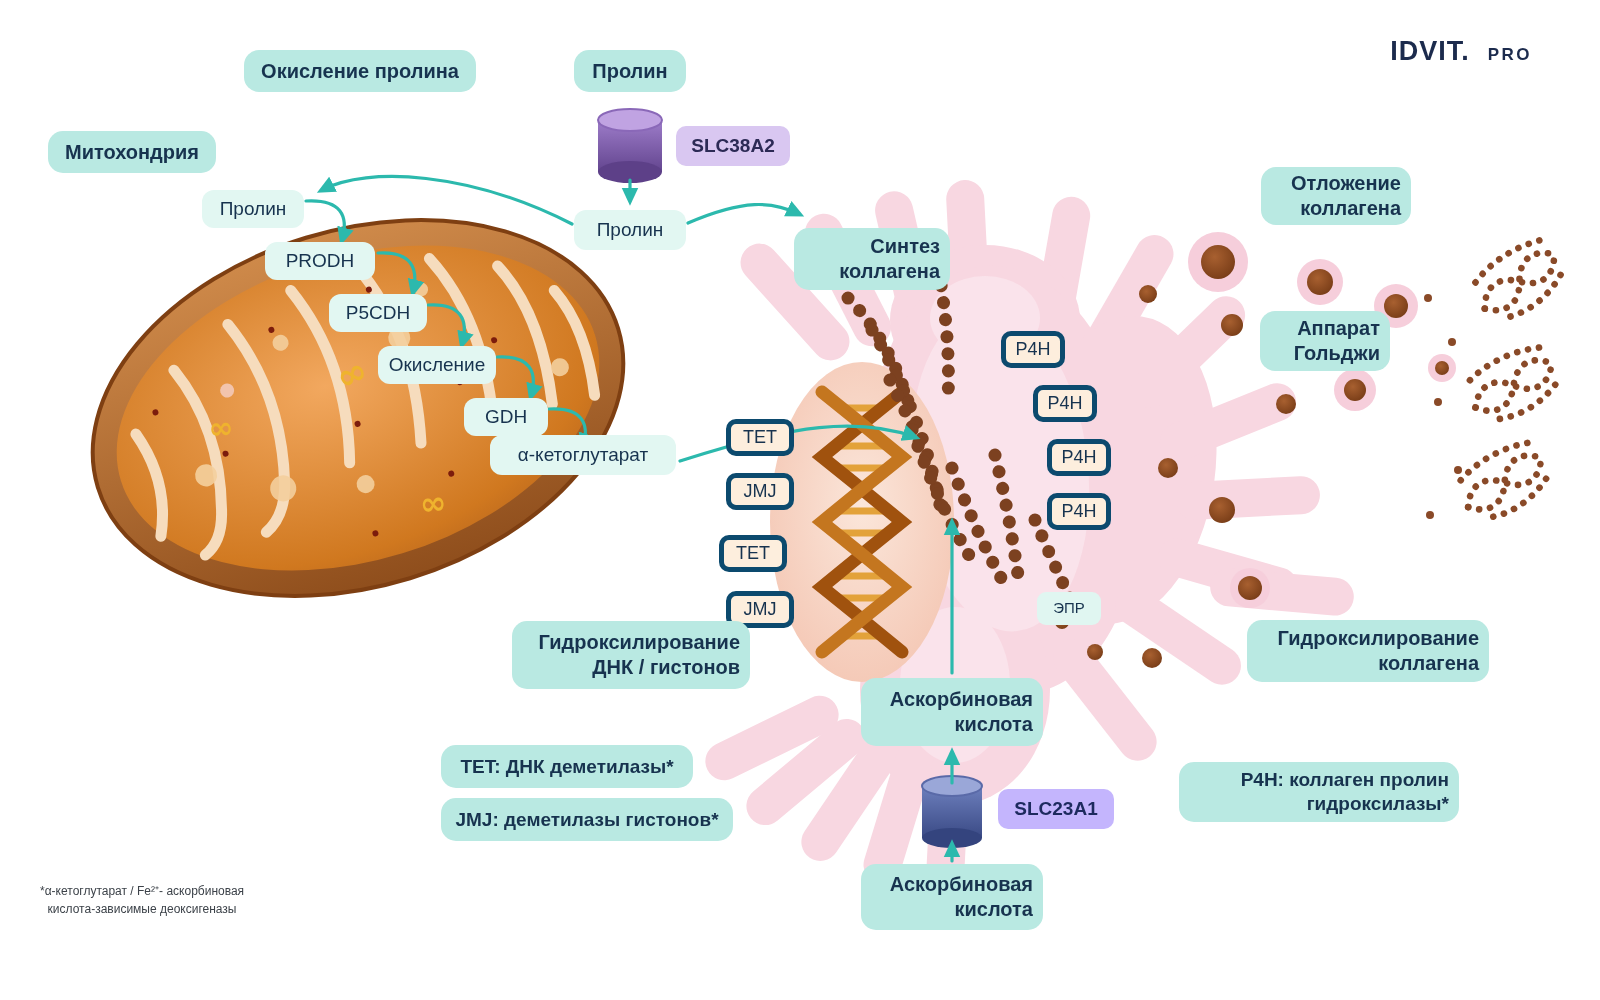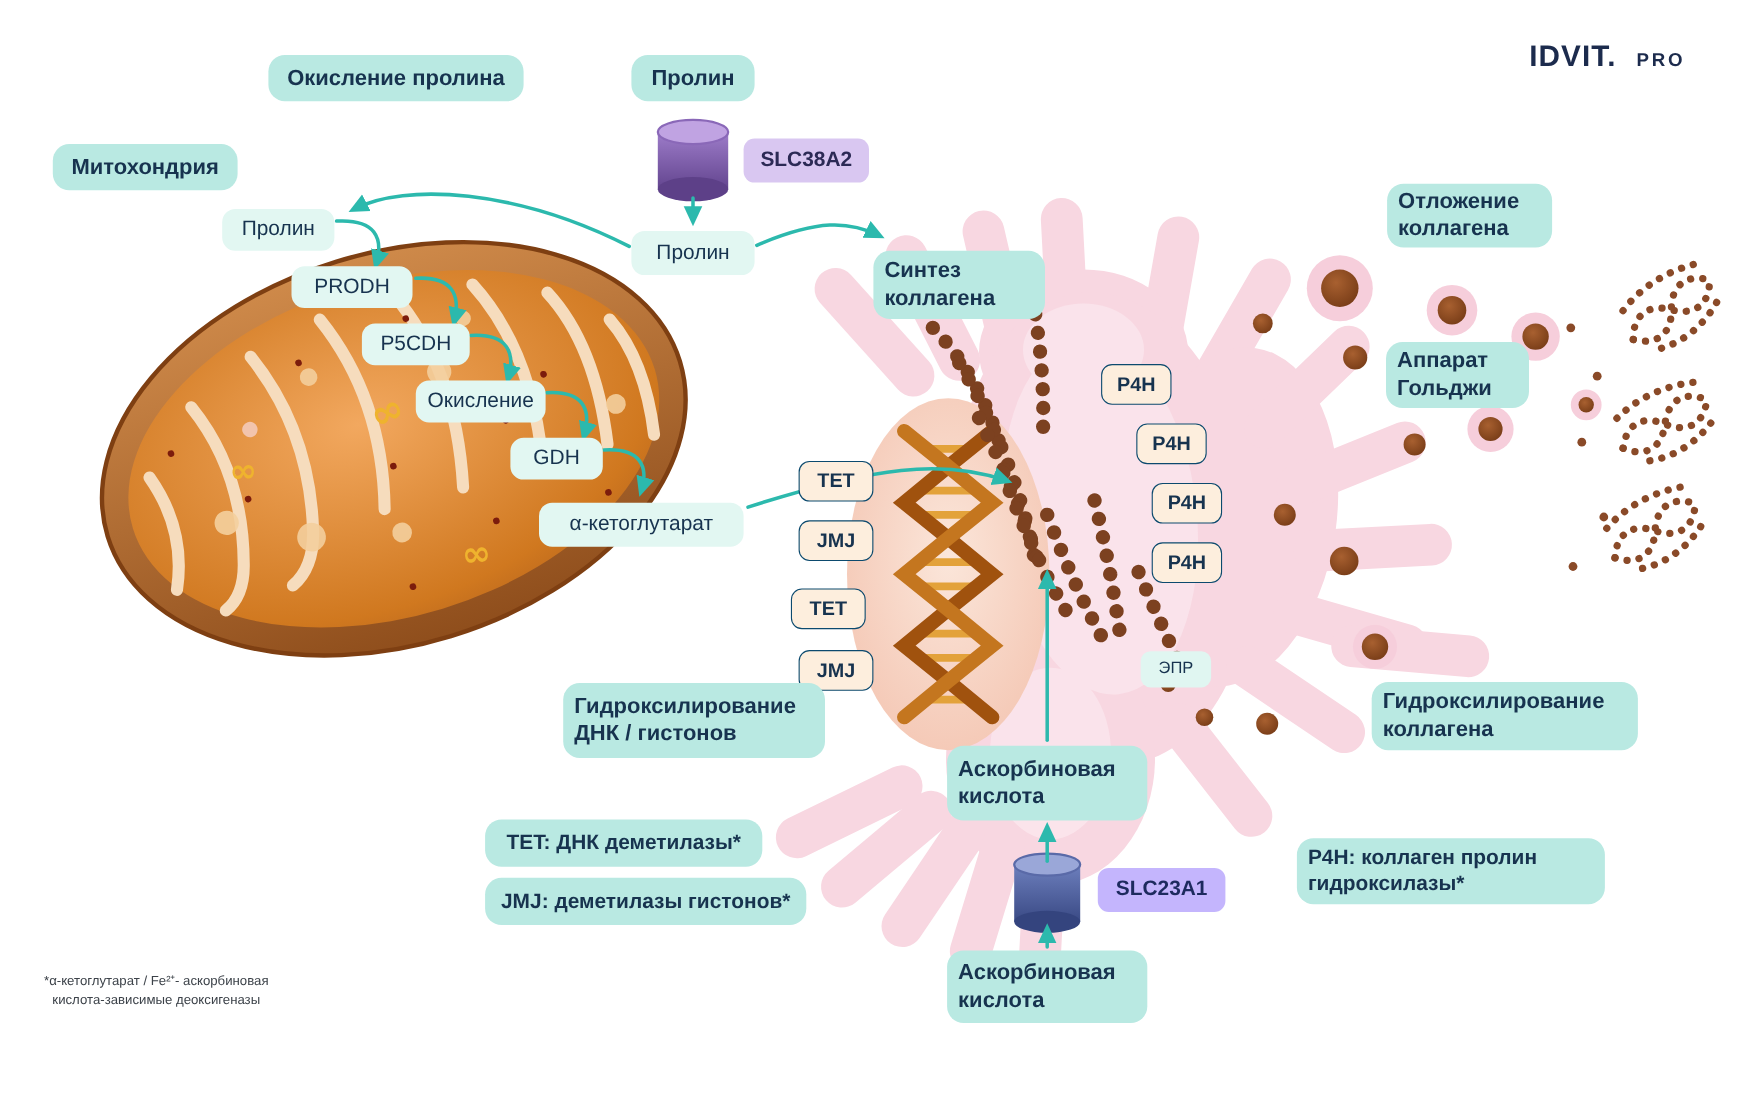--- a/index.html
+++ b/index.html
@@ -1,23 +1,23 @@
 <!DOCTYPE html>
 <html><head>
 <meta charset="utf-8">
 <style>
   html,body{margin:0;padding:0;background:#fff}
   .stage{position:relative;width:1600px;height:1000px;background:#ffffff;overflow:hidden;
          font-family:"Liberation Sans",sans-serif}
   svg.art{position:absolute;left:0;top:0;z-index:1}
   .lbl{position:absolute;z-index:2;display:flex;align-items:center;justify-content:center;
-       text-align:left;color:#17334f;box-sizing:border-box;line-height:1.25}
+       text-align:right;color:#17334f;box-sizing:border-box;line-height:1.25}
   .teal{background:#b9e9e2;border-radius:15px;font-size:20px;font-weight:600}
   .light{background:#e2f7f2;border-radius:12px;font-size:19px;font-weight:500}
-  .cream{background:#fdeedd;border:1px solid #0c4a6e;border-radius:10px;font-size:18px;font-weight:700}
+  .cream{background:#fdeedd;border:5px solid #0c4a6e;border-radius:10px;font-size:18px;font-weight:400}
   .lav{background:#d9c7f1;border-radius:10px;font-size:19px;font-weight:600;color:#2c2a55}
   .peri{background:#c4b5fd;border-radius:10px;font-size:19px;font-weight:600;color:#1d2a5e}
   .mini{background:#e0f6f1;border-radius:9px;font-size:15px;font-weight:500}
   .footnote{position:absolute;left:40px;top:882px;z-index:2;font-size:12px;color:#3c4249;
             line-height:1.5;text-align:center}
   .logo{position:absolute;top:36px;right:68px;z-index:2;font-weight:700;font-size:27px;
         color:#1c2b4d;letter-spacing:1px}
   .logo .sfx{font-size:17px;letter-spacing:2.5px;margin-left:18px}
 </style>
 </head>
@@ -235,21 +235,21 @@
 <div class="lbl teal" style="left:244px;top:50px;width:232px;height:42px">Окисление пролина</div>
 <div class="lbl teal" style="left:574px;top:50px;width:112px;height:42px">Пролин</div>
 <div class="lbl lav" style="left:676px;top:126px;width:114px;height:40px">SLC38A2</div>
 <div class="lbl teal" style="left:48px;top:131px;width:168px;height:42px">Митохондрия</div>
 
 <div class="lbl light" style="left:202px;top:190px;width:102px;height:38px">Пролин</div>
 <div class="lbl light" style="left:265px;top:242px;width:110px;height:38px">PRODH</div>
 <div class="lbl light" style="left:329px;top:294px;width:98px;height:38px">P5CDH</div>
 <div class="lbl light" style="left:378px;top:346px;width:118px;height:38px">Окисление</div>
 <div class="lbl light" style="left:464px;top:398px;width:84px;height:38px">GDH</div>
-<div class="lbl light" style="left:490px;top:457px;width:186px;height:40px">α-кетоглутарат</div>
+<div class="lbl light" style="left:490px;top:435px;width:186px;height:40px">α-кетоглутарат</div>
 <div class="lbl light" style="left:574px;top:210px;width:112px;height:40px">Пролин</div>
 
 <div class="lbl teal" style="left:794px;top:228px;width:156px;height:62px;padding:4px 10px">Синтез коллагена</div>
 
 <div class="lbl cream" style="left:726px;top:419px;width:68px;height:37px">TET</div>
 <div class="lbl cream" style="left:726px;top:473px;width:68px;height:37px">JMJ</div>
 <div class="lbl cream" style="left:719px;top:535px;width:68px;height:37px">TET</div>
 <div class="lbl cream" style="left:726px;top:591px;width:68px;height:37px">JMJ</div>
 
 <div class="lbl teal" style="left:512px;top:621px;width:238px;height:68px;padding:4px 10px">Гидроксилирование ДНК / гистонов</div>

